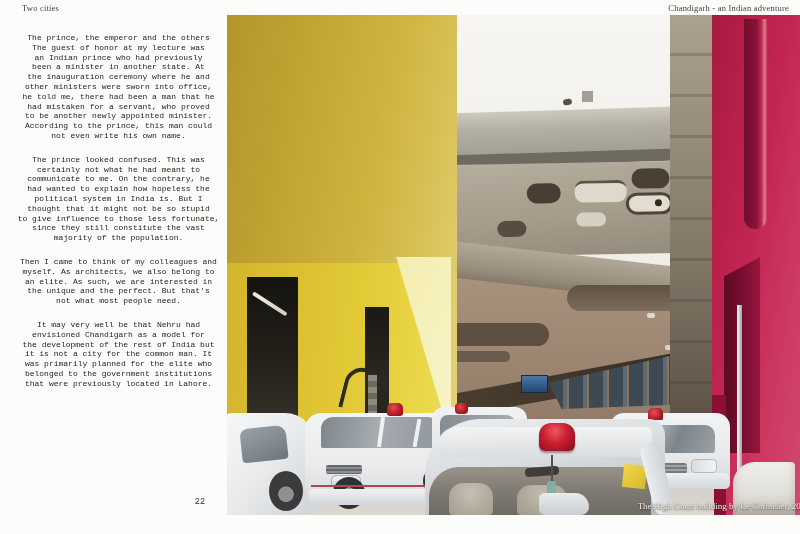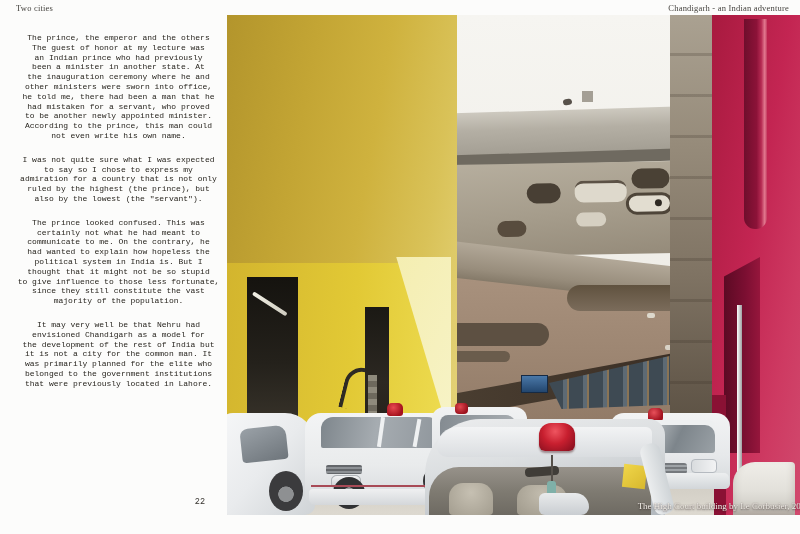--- a/index.html
+++ b/index.html
@@ -3,21 +3,21 @@
 <meta charset="utf-8">
 <style>
   html,body{margin:0;padding:0;}
   body{
     width:800px;height:534px;position:relative;overflow:hidden;
     background:#fcfcfb;font-family:"Liberation Sans",sans-serif;
   }
   .s{position:absolute;}
   
   .hdr{position:absolute;top:3px;font:8.5px "Liberation Serif",serif;color:#45433f;letter-spacing:.2px;}
-  .hdr-left{left:16px;}
+  .hdr-left{left:22px;}
   .hdr-right{right:11px;}
   .text-col{
     position:absolute;left:16px;top:33px;width:205px;
     font-family:"Liberation Mono","DejaVu Sans Mono",monospace;
     font-size:8px;line-height:9.8px;color:#28251f;
   }
   .text-col p{margin:0 0 14px 0;white-space:pre-line;text-align:center;}
   .pageno{
     position:absolute;left:16px;top:497px;width:189px;text-align:right;
     font-family:"Liberation Mono",monospace;font-size:8.5px;color:#34312c;
@@ -185,34 +185,34 @@
 The guest of honor at my lecture was
 an Indian prince who had previously
 been a minister in another state. At
 the inauguration ceremony where he and
 other ministers were sworn into office,
 he told me, there had been a man that he
 had mistaken for a servant, who proved
 to be another newly appointed minister.
 According to the prince, this man could
 not even write his own name.</p>
-  <p>I was not quite sure what I was expected
-to say so I chose to express my
-admiration for a country that is not only
-ruled by the highest (the prince), but
-also by the lowest (the "servant").</p>
   <p>The prince looked confused. This was
 certainly not what he had meant to
 communicate to me. On the contrary, he
 had wanted to explain how hopeless the
 political system in India is. But I
 thought that it might not be so stupid
 to give influence to those less fortunate,
 since they still constitute the vast
 majority of the population.</p>
+  <p>Then I came to think of my colleagues and
+myself. As architects, we also belong to
+an elite. As such, we are interested in
+the unique and the perfect. But that's
+not what most people need.</p>
   <p>It may very well be that Nehru had
 envisioned Chandigarh as a model for
 the development of the rest of India but
 it is not a city for the common man. It
 was primarily planned for the elite who
 belonged to the government institutions
 that were previously located in Lahore.</p>
 </div>
 
 <div class="pageno">22</div>

